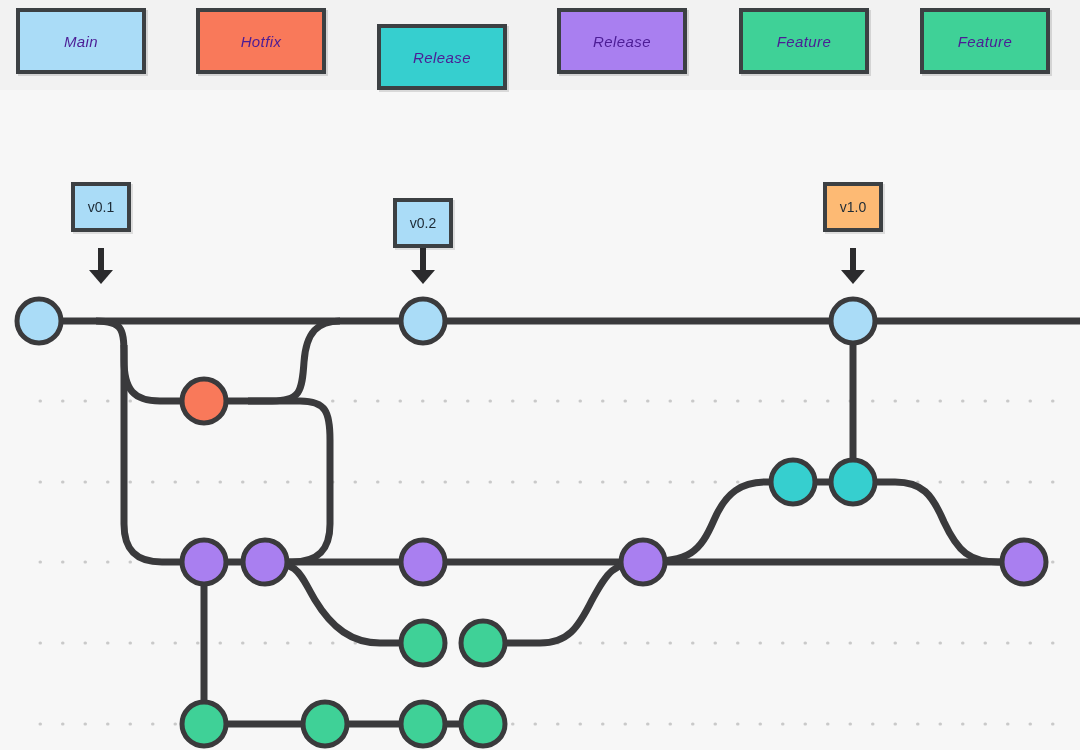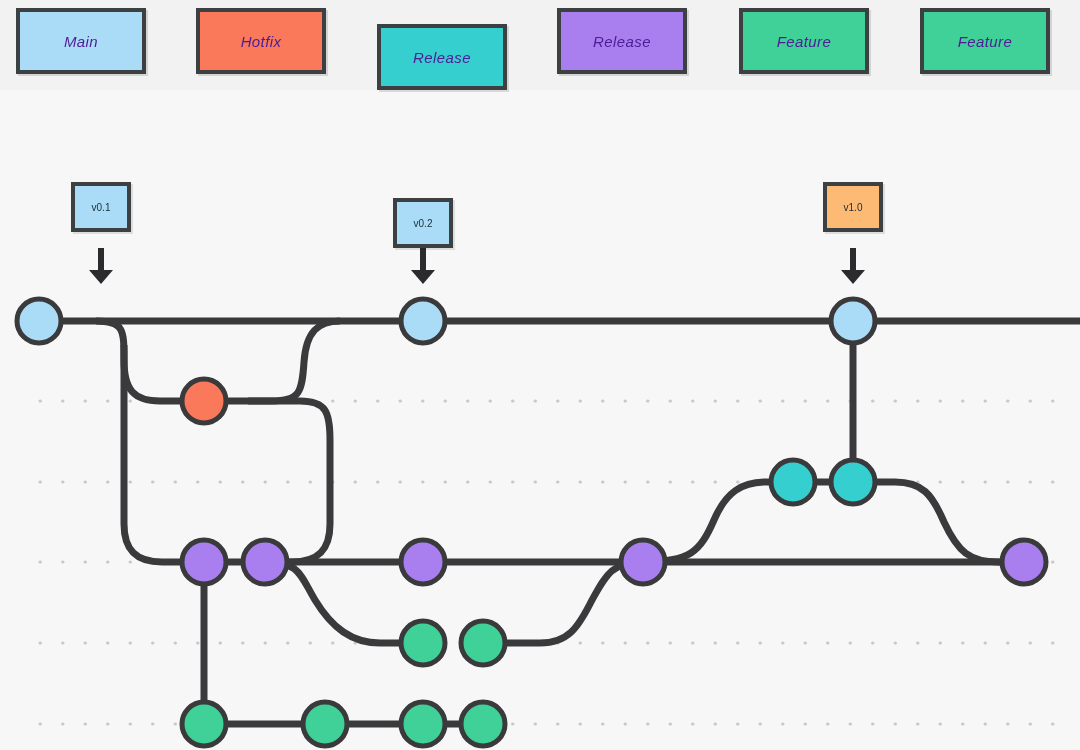--- a/index.html
+++ b/index.html
@@ -22,21 +22,21 @@
     display:flex;align-items:center;justify-content:center;
     font-size:15px;color:#4c1d95;letter-spacing:.4px;
     box-shadow:2px 2px 0 rgba(0,0,0,.12);
     font-style:italic;
   }
   .tag-box{
     position:absolute;width:60px;height:50px;
     border:4px solid #3c4043;box-sizing:border-box;
     background:#aadcf7;
     display:flex;align-items:center;justify-content:center;
-    font-size:10px;color:#1d2b36;
+    font-size:14px;color:#1d2b36;
     box-shadow:2px 2px 0 rgba(0,0,0,.10);
   }
   svg{position:absolute;left:0;top:0;width:1080px;height:750px;}
   .dotline{stroke:#c9c9c9;stroke-width:3;stroke-linecap:round;stroke-dasharray:0.5 22;}
   .edge{fill:none;stroke:#3a3a3c;stroke-width:7;stroke-linecap:butt;}
   .node{stroke:#3a3a3c;stroke-width:5;}
 </style>
 </head>
 <body>
 

